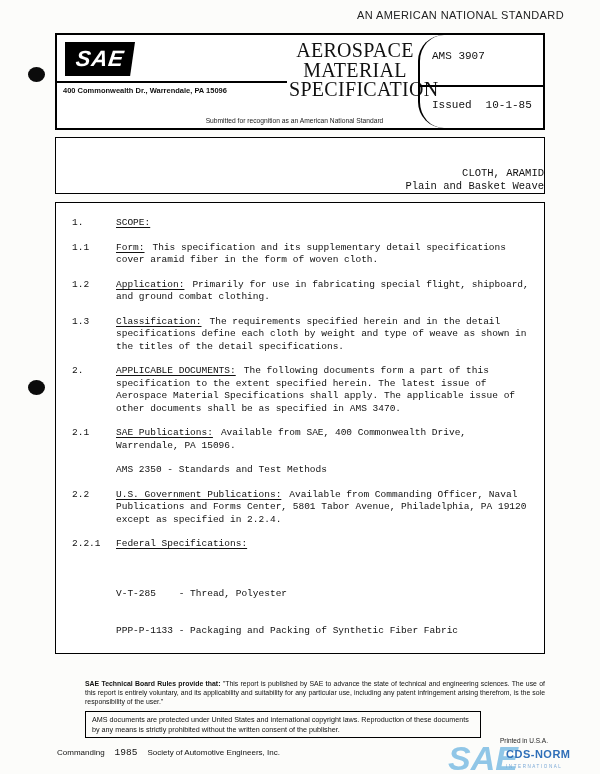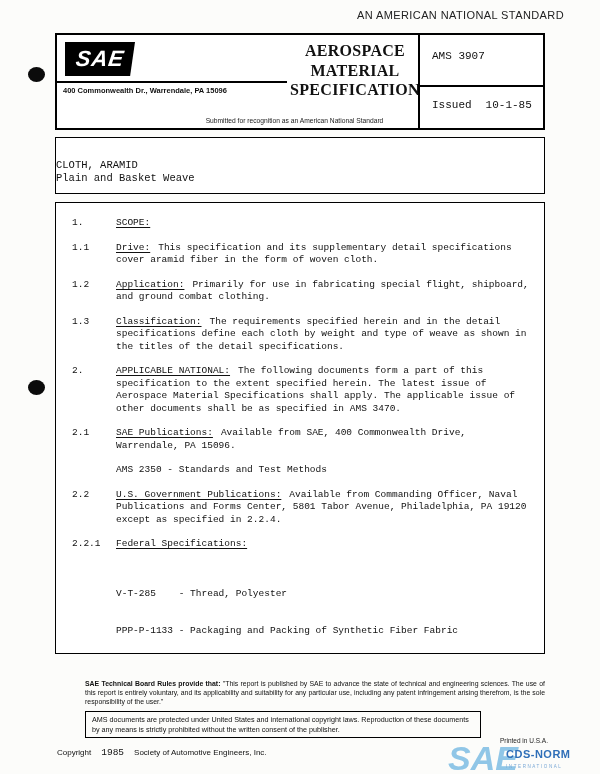--- a/index.html
+++ b/index.html
@@ -80,40 +80,41 @@
     left: 6px; top: 51px;
     font-size: 7.5px;
     font-weight: bold;
   }
   .doc-type {
     position: absolute;
     left: 232px; top: 6px;
     width: 132px;
     text-align: center;
     font-family: "Liberation Serif", serif;
-    font-size: 16px;
+    font-size: 20px;
     line-height: 19.5px;
-    font-weight: 700;
+    font-weight: 400;
     letter-spacing: 0.3px;
   }
   .submitted {
     position: absolute;
     left: 110px; bottom: 4px;
     width: 255px;
     text-align: center;
     font-size: 6.7px;
     color: #222;
   }
   .right-cell {
     position: absolute;
     right: 0; top: 0;
     width: 125px; height: 100%;
     border-left: 2px solid #000;
     box-sizing: border-box;
     font-family: "Liberation Mono", monospace;
+    border-radius: 26px;
   }
   .right-row-1 {
     height: 52px;
     box-sizing: border-box;
     border-bottom: 2px solid #000;
     padding: 15px 0 0 12px;
     font-size: 11px;
   }
   .right-row-2 {
     padding: 12px 7px 0 12px;
@@ -121,25 +122,25 @@
   }
   .issued-date { margin-left: 14px; }
 
   
   .title-box {
     position: absolute;
     left: 55px; top: 137px;
     width: 490px; height: 57px;
     border: 1.5px solid #000;
     box-sizing: border-box;
-    text-align: left;
+    text-align: right;
     font-family: "Liberation Mono", monospace;
     font-size: 10.5px;
     line-height: 13px;
-    padding-top: 21px;
+    padding-top: 29px;
     background: #fff;
   }
 
   
   .body-box {
     position: absolute;
     left: 55px; top: 202px;
     width: 490px; height: 452px;
     border: 1.5px solid #000;
     box-sizing: border-box;
@@ -268,36 +269,36 @@
 
   <div class="body-box">
 
     <div class="para">
       <span class="pnum">1.</span>
       <span class="pbody"><span class="phead">SCOPE:</span><span class="ptext"></span></span>
     </div>
 
     <div class="para">
       <span class="pnum">1.1</span>
-      <span class="pbody"><span class="phead">Drive:</span><span class="ptext">This specification and its supplementary detail specifications cover aramid fiber in the form of woven cloth.</span></span>
+      <span class="pbody"><span class="phead">Form:</span><span class="ptext">This specification and its supplementary detail specifications cover aramid fiber in the form of woven cloth.</span></span>
     </div>
 
     <div class="para">
       <span class="pnum">1.2</span>
       <span class="pbody"><span class="phead">Application:</span><span class="ptext">Primarily for use in fabricating special flight, shipboard, and ground combat clothing.</span></span>
     </div>
 
     <div class="para">
       <span class="pnum">1.3</span>
       <span class="pbody"><span class="phead">Classification:</span><span class="ptext">The requirements specified herein and in the detail specifications define each cloth by weight and type of weave as shown in the titles of the detail specifications.</span></span>
     </div>
 
     <div class="para">
       <span class="pnum">2.</span>
-      <span class="pbody"><span class="phead">APPLICABLE NATIONAL:</span><span class="ptext">The following documents form a part of this specification to the extent specified herein.  The latest issue of Aerospace Material Specifications shall apply.  The applicable issue of other documents shall be as specified in AMS 3470.</span></span>
+      <span class="pbody"><span class="phead">APPLICABLE DOCUMENTS:</span><span class="ptext">The following documents form a part of this specification to the extent specified herein.  The latest issue of Aerospace Material Specifications shall apply.  The applicable issue of other documents shall be as specified in AMS 3470.</span></span>
     </div>
 
     <div class="para">
       <span class="pnum">2.1</span>
       <span class="pbody"><span class="phead">SAE Publications:</span><span class="ptext">Available from SAE, 400 Commonwealth Drive, Warrendale, PA 15096.</span></span>
     </div>
 
 
     <div class="item-line">AMS 2350 - Standards and Test Methods</div>
 
@@ -318,21 +319,21 @@
 
   </div>
 
   <div class="rules">
     <span class="rules-lead">SAE Technical Board Rules provide that:</span><span> "This report is published by SAE to advance the state of technical and engineering sciences. The use of this report is entirely voluntary, and its applicability and suitability for any particular use, including any patent infringement arising therefrom, is the sole responsibility of the user."</span>
   </div>
 
   <div class="ams-box">AMS documents are protected under United States and international copyright laws. Reproduction of these documents by any means is strictly prohibited without the written consent of the publisher.</div>
 
   <div class="copyright">
-    <span>Copyright</span>
+    <span>Commanding</span>
     <span class="cy-year">1985</span>
     <span>Society of Automotive Engineers, Inc.</span>
   </div>
 
   <div class="printed">Printed in U.S.A.</div>
 
   <div class="watermark">
     <span class="wm-big">SAE</span>
     <span class="wm-name">CDS-NORM</span>
     <span class="wm-sub">INTERNATIONAL</span>

